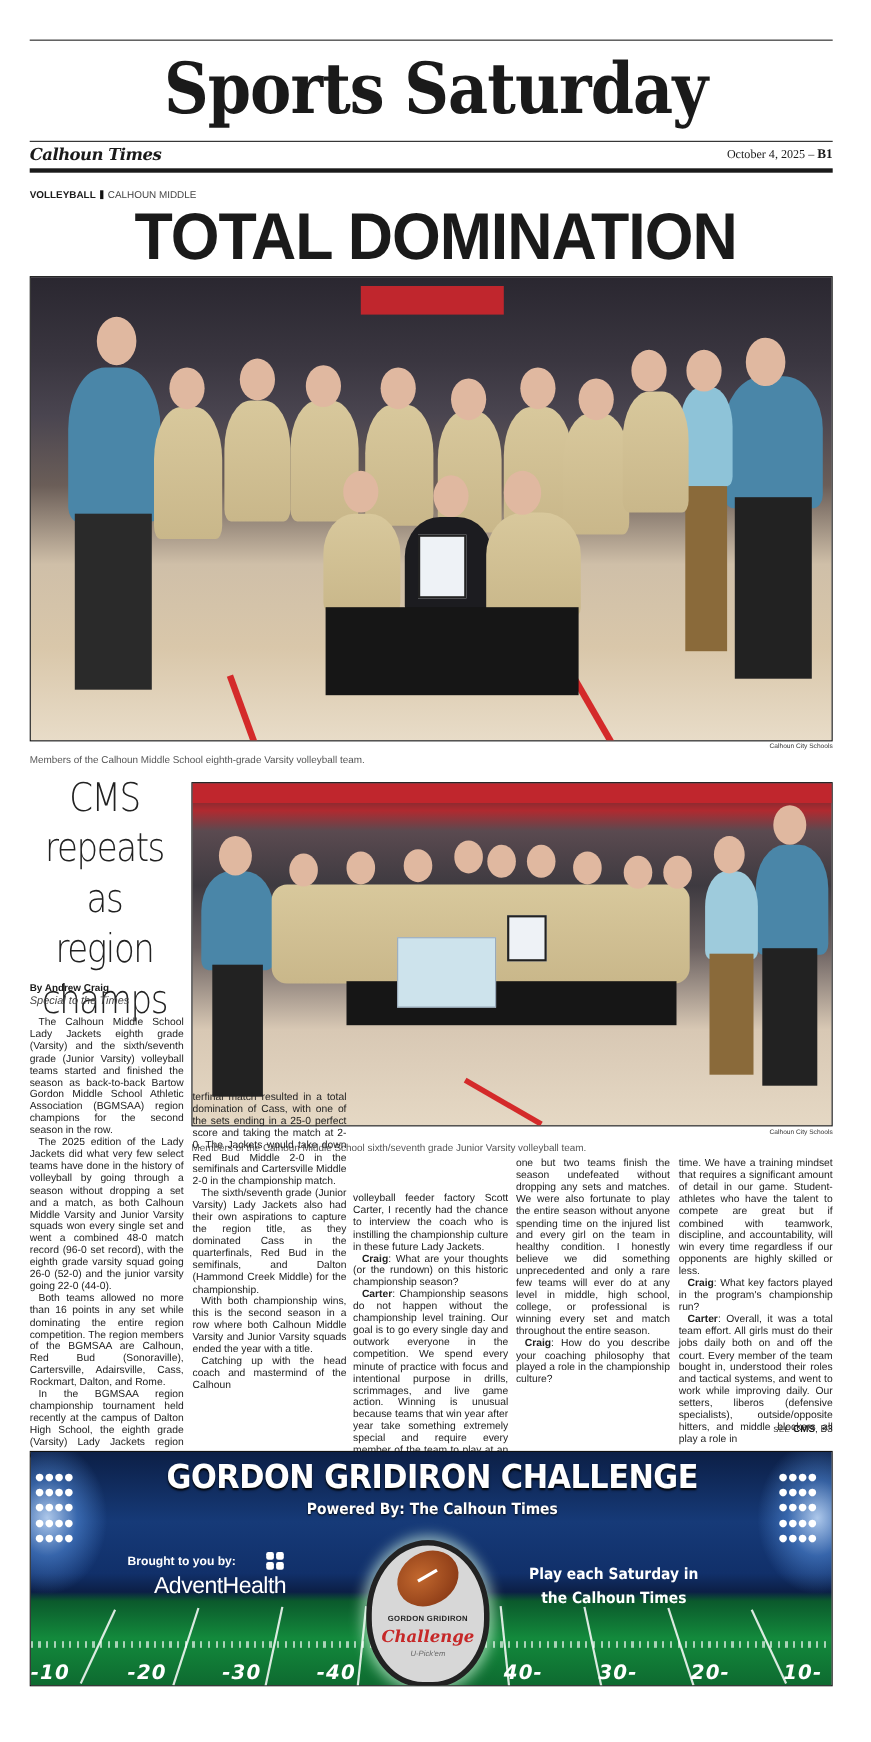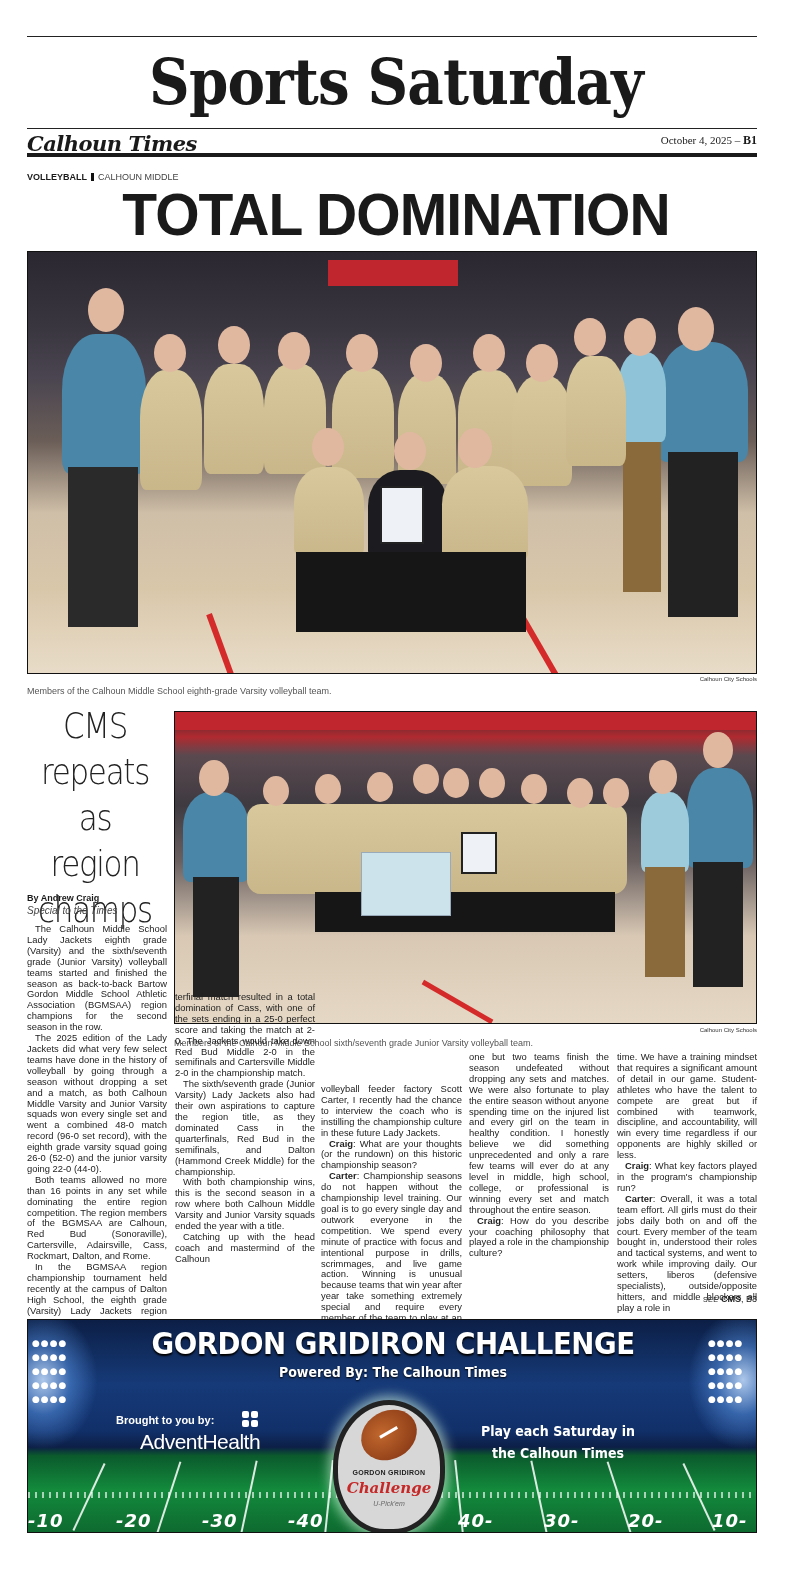--- a/index.html
+++ b/index.html
@@ -5,21 +5,21 @@
   * { box-sizing: border-box; margin: 0; padding: 0; }
   html, body { width: 792px; height: 1584px; background: #ffffff; overflow: hidden; }
   body { position: relative; font-family: "DejaVu Serif", serif; color: #1a1a1a; }
 
   .rule-top { position: absolute; left: 27px; top: 36px; width: 730px; height: 1px; background: #222; }
   .masthead-title { position: absolute; left: 0; top: 40px; width: 792px; text-align: center;
     font-family: "DejaVu Serif", serif; font-weight: bold; font-size: 64px; letter-spacing: -1px;
     transform: scaleX(0.88); transform-origin: center; line-height: 84px; color: #1a1a1a; }
   .rule-mid { position: absolute; left: 27px; top: 128px; width: 730px; height: 1px; background: #222; }
   .paper-name { position: absolute; left: 27px; top: 131px; font-family: "DejaVu Serif", serif;
-    font-weight: bold; font-size: 21px; font-style: italic; letter-spacing: -0.5px; }
+    font-weight: bold; font-size: 15px; font-style: italic; letter-spacing: -0.5px; }
   .dateline { position: absolute; right: 35px; top: 133px; font-family: "Liberation Serif", serif; font-size: 11px; }
   .dateline b { font-weight: bold; font-size: 12px; }
   .rule-thick { position: absolute; left: 27px; top: 153px; width: 730px; height: 4px; background: #1a1a1a; }
 
   .kicker { position: absolute; left: 27px; top: 172px; font-family: "Liberation Sans", sans-serif; font-size: 9px; }
   .kicker .k1 { font-weight: bold; }
   .kicker .bar { display: inline-block; width: 3px; height: 8px; background: #111; margin: 0 4px; vertical-align: -1px; }
   .kicker .k2 { color: #444; }
 
   .headline { position: absolute; left: 0; top: 180px; width: 792px; text-align: center;

